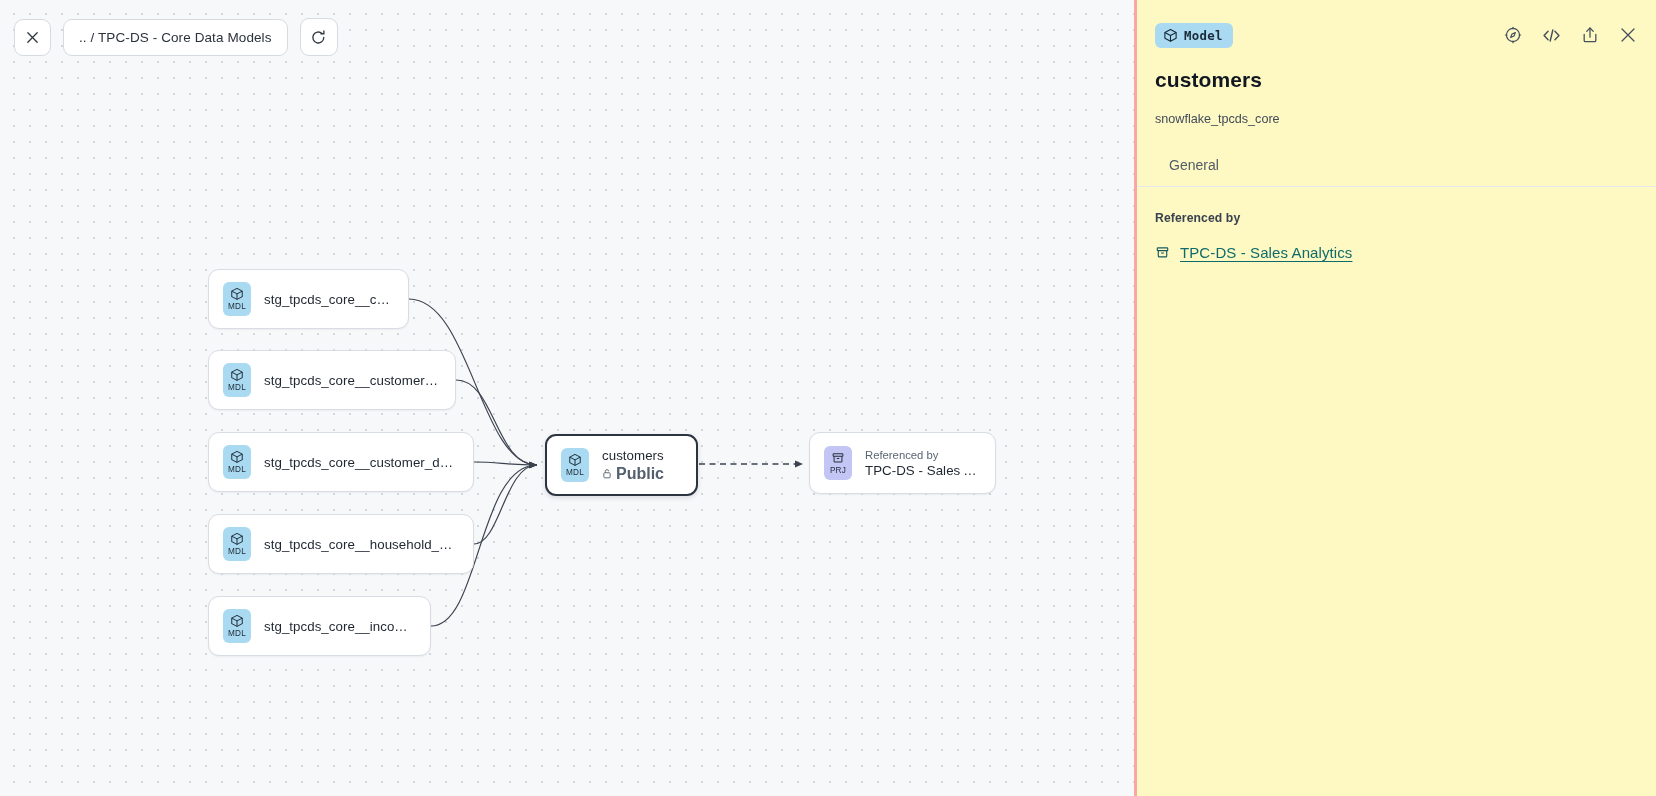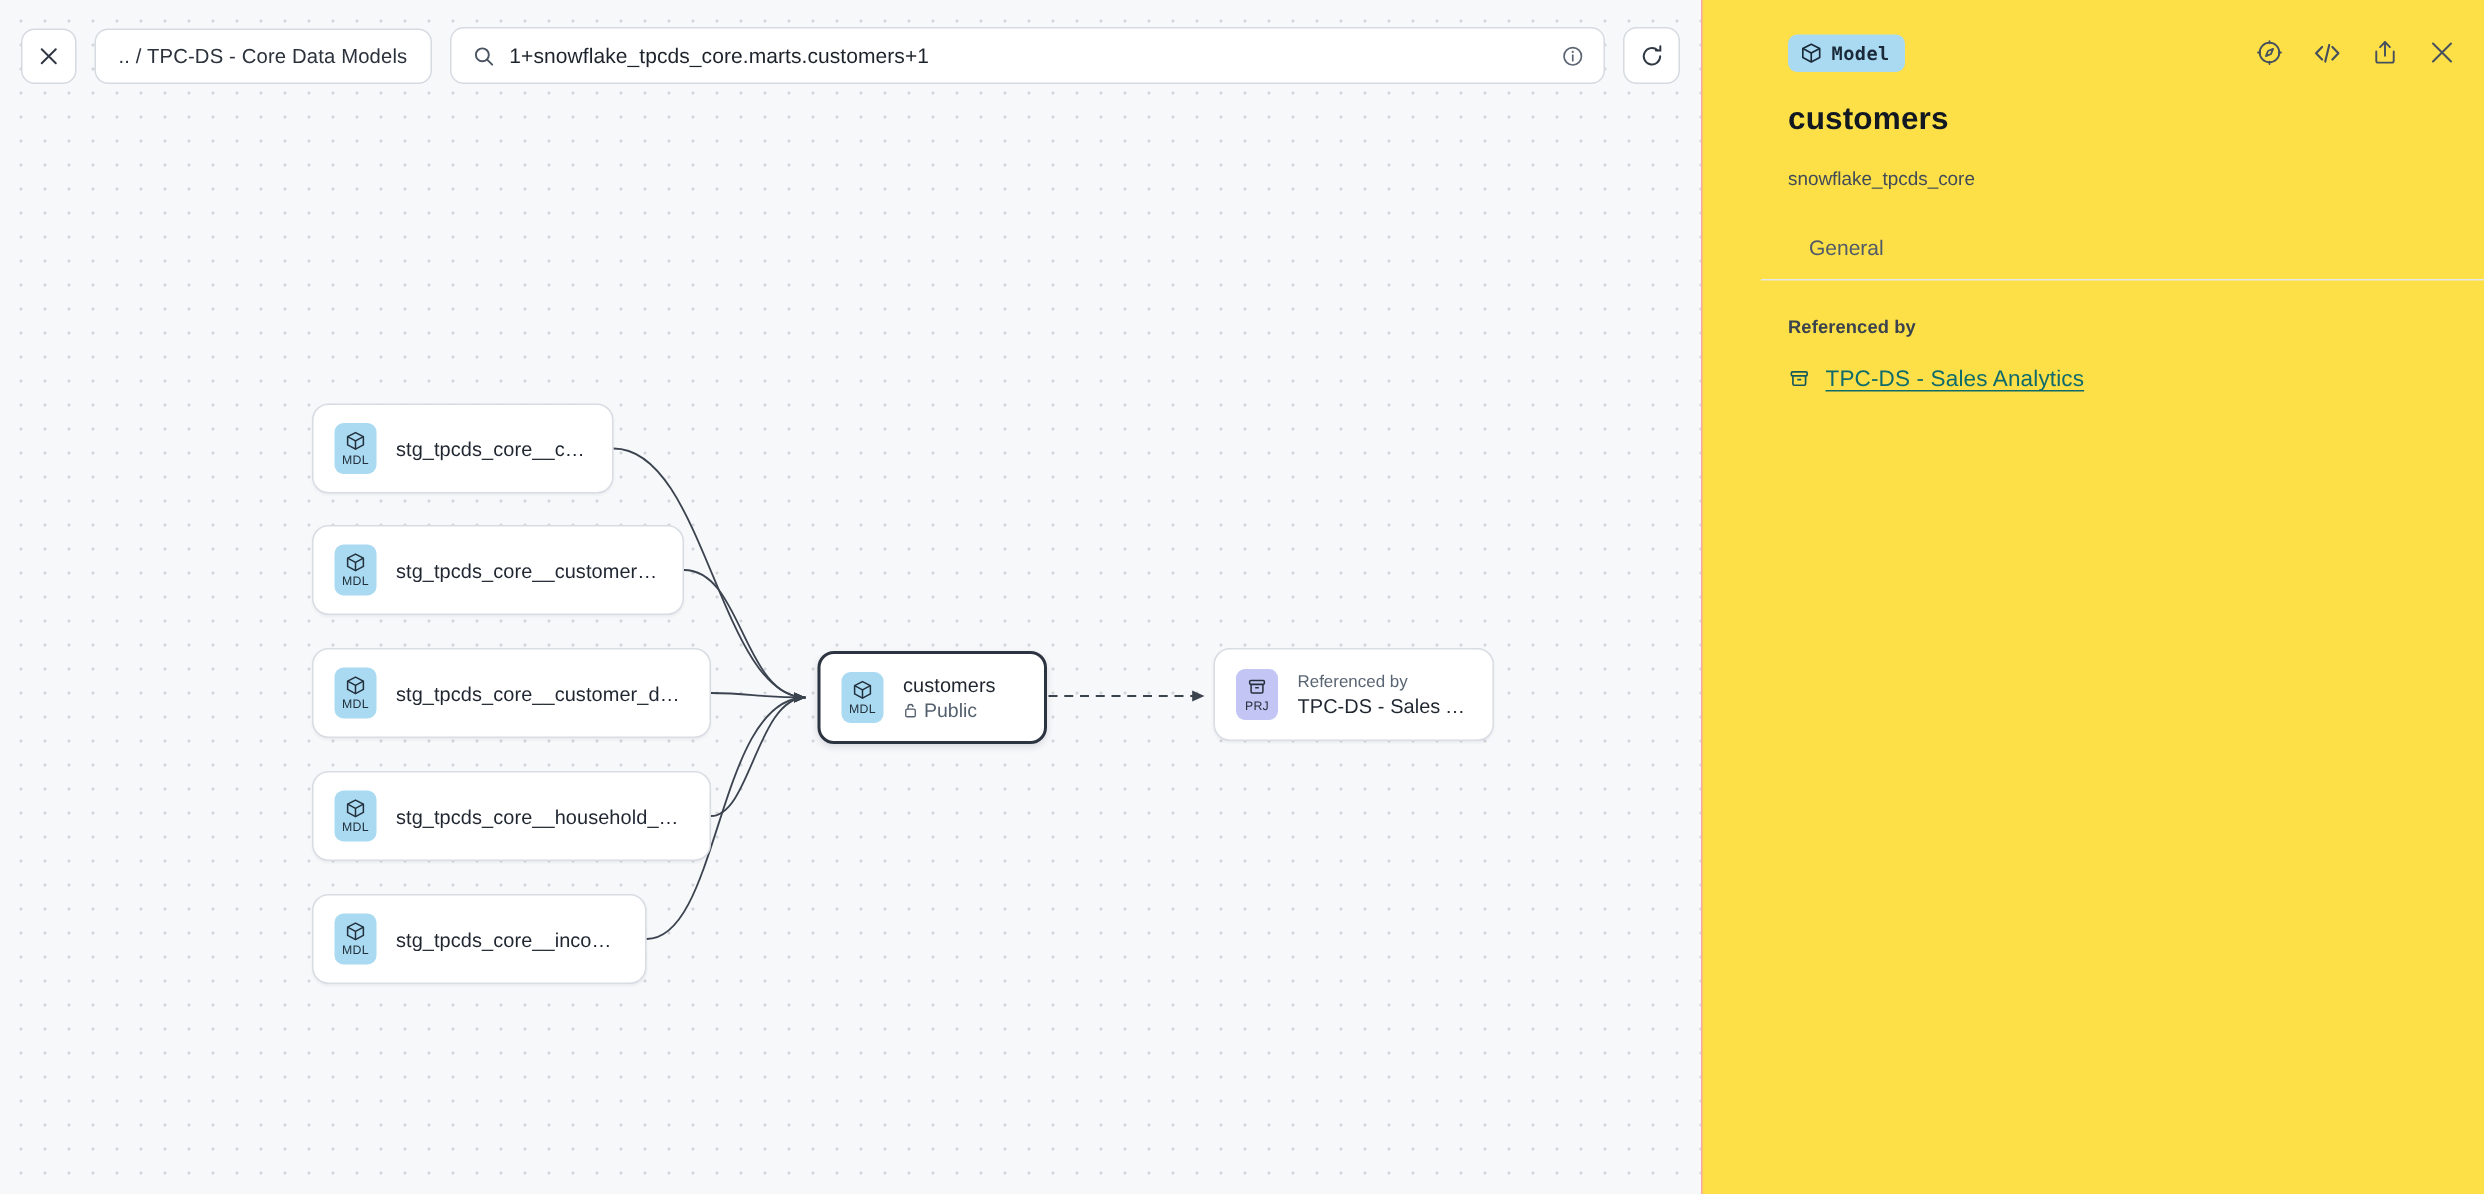--- a/index.html
+++ b/index.html
@@ -111,34 +111,35 @@
     line-height: 9px;
     margin-top: 1px;
   }
   .node-text { min-width: 0; display: flex; flex-direction: column; gap: 2px; }
   .node-title {
     font-size: 13.3px; color: #1f2630;
     white-space: nowrap; overflow: hidden; text-overflow: ellipsis;
     letter-spacing: .05px;
   }
   .node-sub {
-    font-size: 13px; color: #55606e;
+    font-size: 16px; color: #55606e;
     display: flex; align-items: center; gap: 4px;
     white-space: nowrap;
+    font-weight: bold;
   }
   .node-kicker { font-size: 11.3px; color: #5a6573; white-space: nowrap; }
 
   
   #side-panel {
     position: relative;
     width: 522px; height: 796px;
-    background: #fde047;
-    border-left: 1px solid #fca5a5;
+    background: #fef9c3;
+    border-left: 3px solid #fca5a5;
     flex: 0 0 auto;
-    display: flex; flex-direction: column; padding-left: 39px;
+    display: flex; flex-direction: column;
   }
   #panel-head {
     display: flex; align-items: center;
     padding: 14px 18px 0 18px;
     height: 56px;
     gap: 10px;
   }
   #type-chip {
     background: #a9daf2;
     color: #1b2a38;
@@ -220,32 +221,20 @@
       <div class="tb-btn" id="close-diagram-button">
         <svg class="ic" width="15" height="15" viewBox="0 0 16 16" fill="none" stroke="#2f3743" stroke-width="1.4" stroke-linecap="round">
           <path d="M3 3 L13 13 M13 3 L3 13"></path>
         </svg>
       </div>
 
       <div class="tb-btn">
         <span id="breadcrumb">.. / TPC-DS - Core Data Models</span>
       </div>
 
-      <div id="search-field">
-        <svg class="ic" width="15" height="15" viewBox="0 0 16 16" fill="none" stroke="#4a5361" stroke-width="1.35" stroke-linecap="round">
-          <circle cx="7" cy="7" r="4.6"></circle>
-            <path d="M10.4 10.4 L14 14"></path>
-        </svg>
-        <span class="sf-value" title="Search lineage">1+snowflake_tpcds_core.marts.customers+1</span>
-        <svg class="ic" width="15" height="15" viewBox="0 0 16 16" fill="none" stroke="#5b6472" stroke-width="1.2">
-          <circle cx="8" cy="8" r="6.2"></circle>
-            <path d="M8 7.2 v4" stroke-linecap="round"></path>
-            <circle cx="8" cy="4.9" r=".75" fill="#5b6472" stroke="none"></circle>
-        </svg>
-      </div>
 
       <div class="tb-btn" id="refresh-button">
         <svg class="ic" width="17" height="17" viewBox="0 0 18 18" fill="none" stroke="#2f3743" stroke-width="1.4" stroke-linecap="round">
           <path d="M14.6 9a5.8 5.8 0 1 1-1.9-4.3"></path>
             <path d="M14.7 1.9 v3.1 h-3.1"></path>
         </svg>
       </div>
     </div>
 
     <svg id="edges" viewBox="0 0 1134 796">

